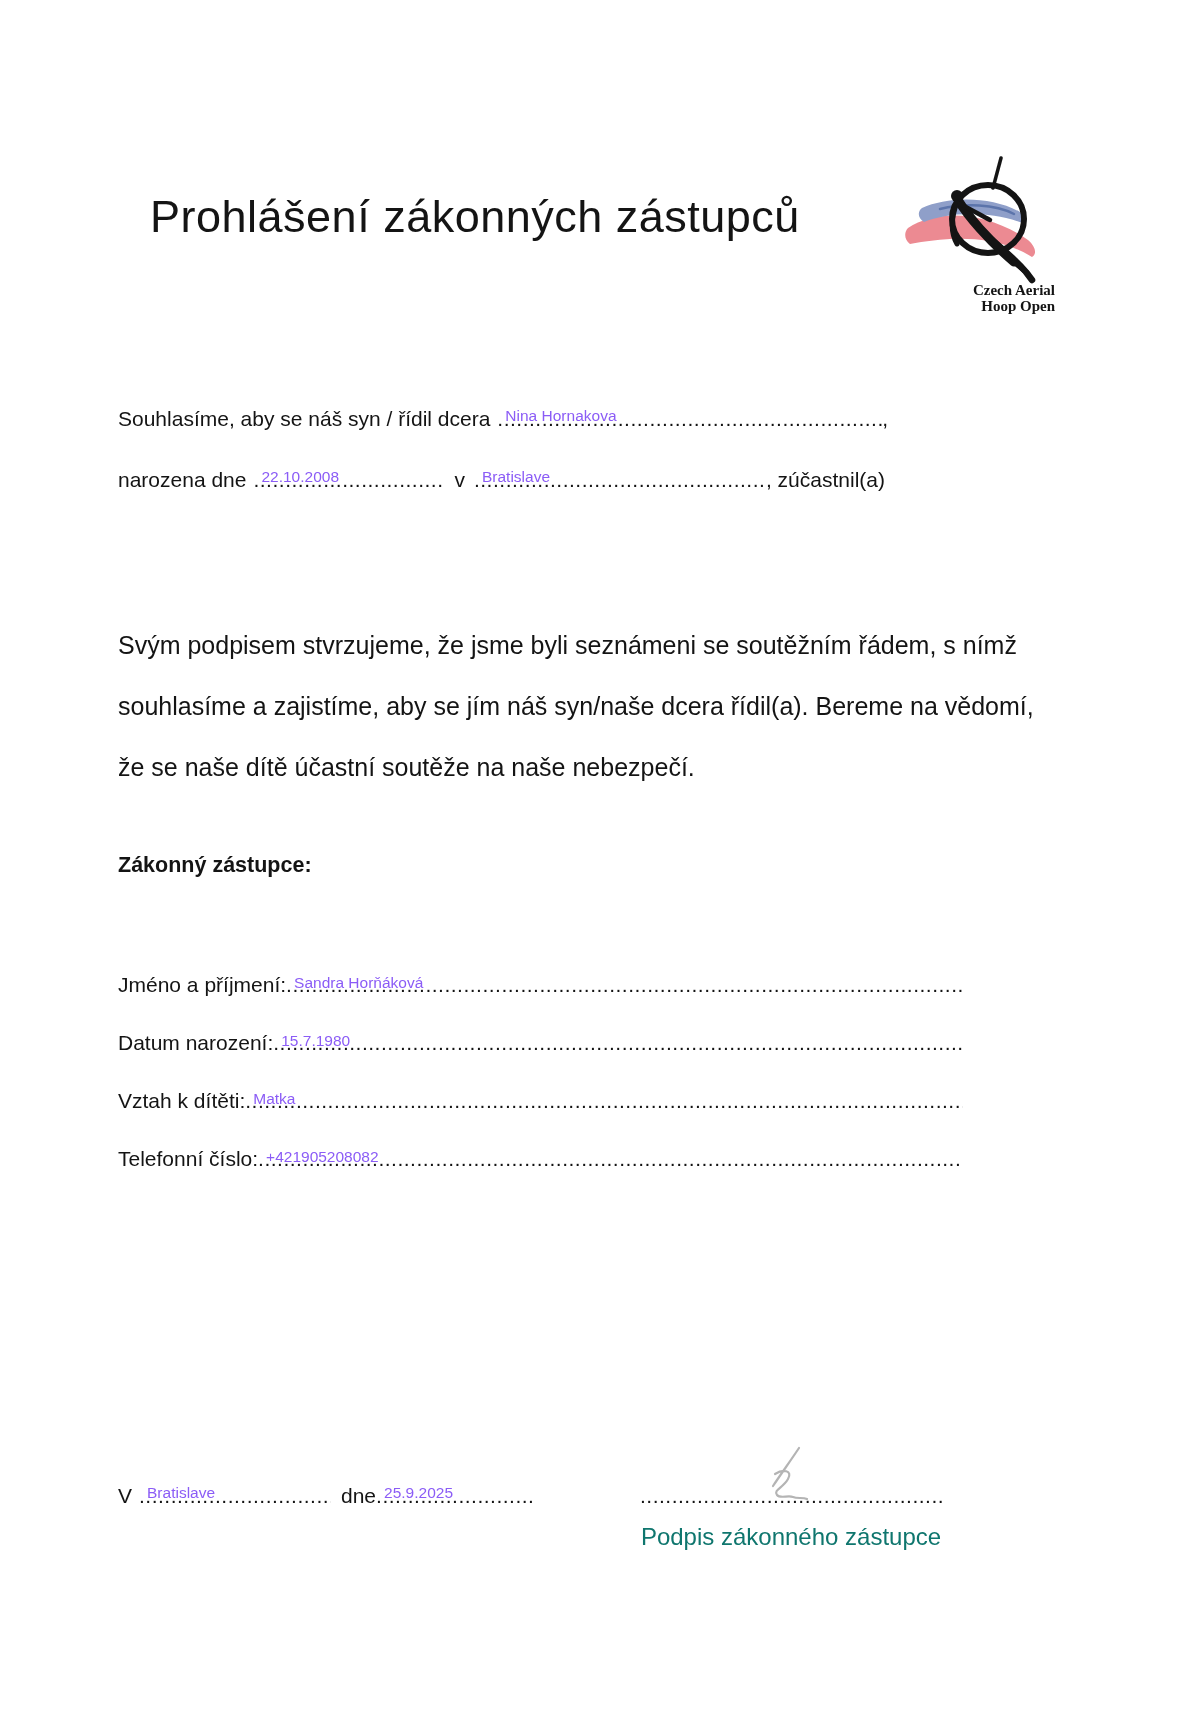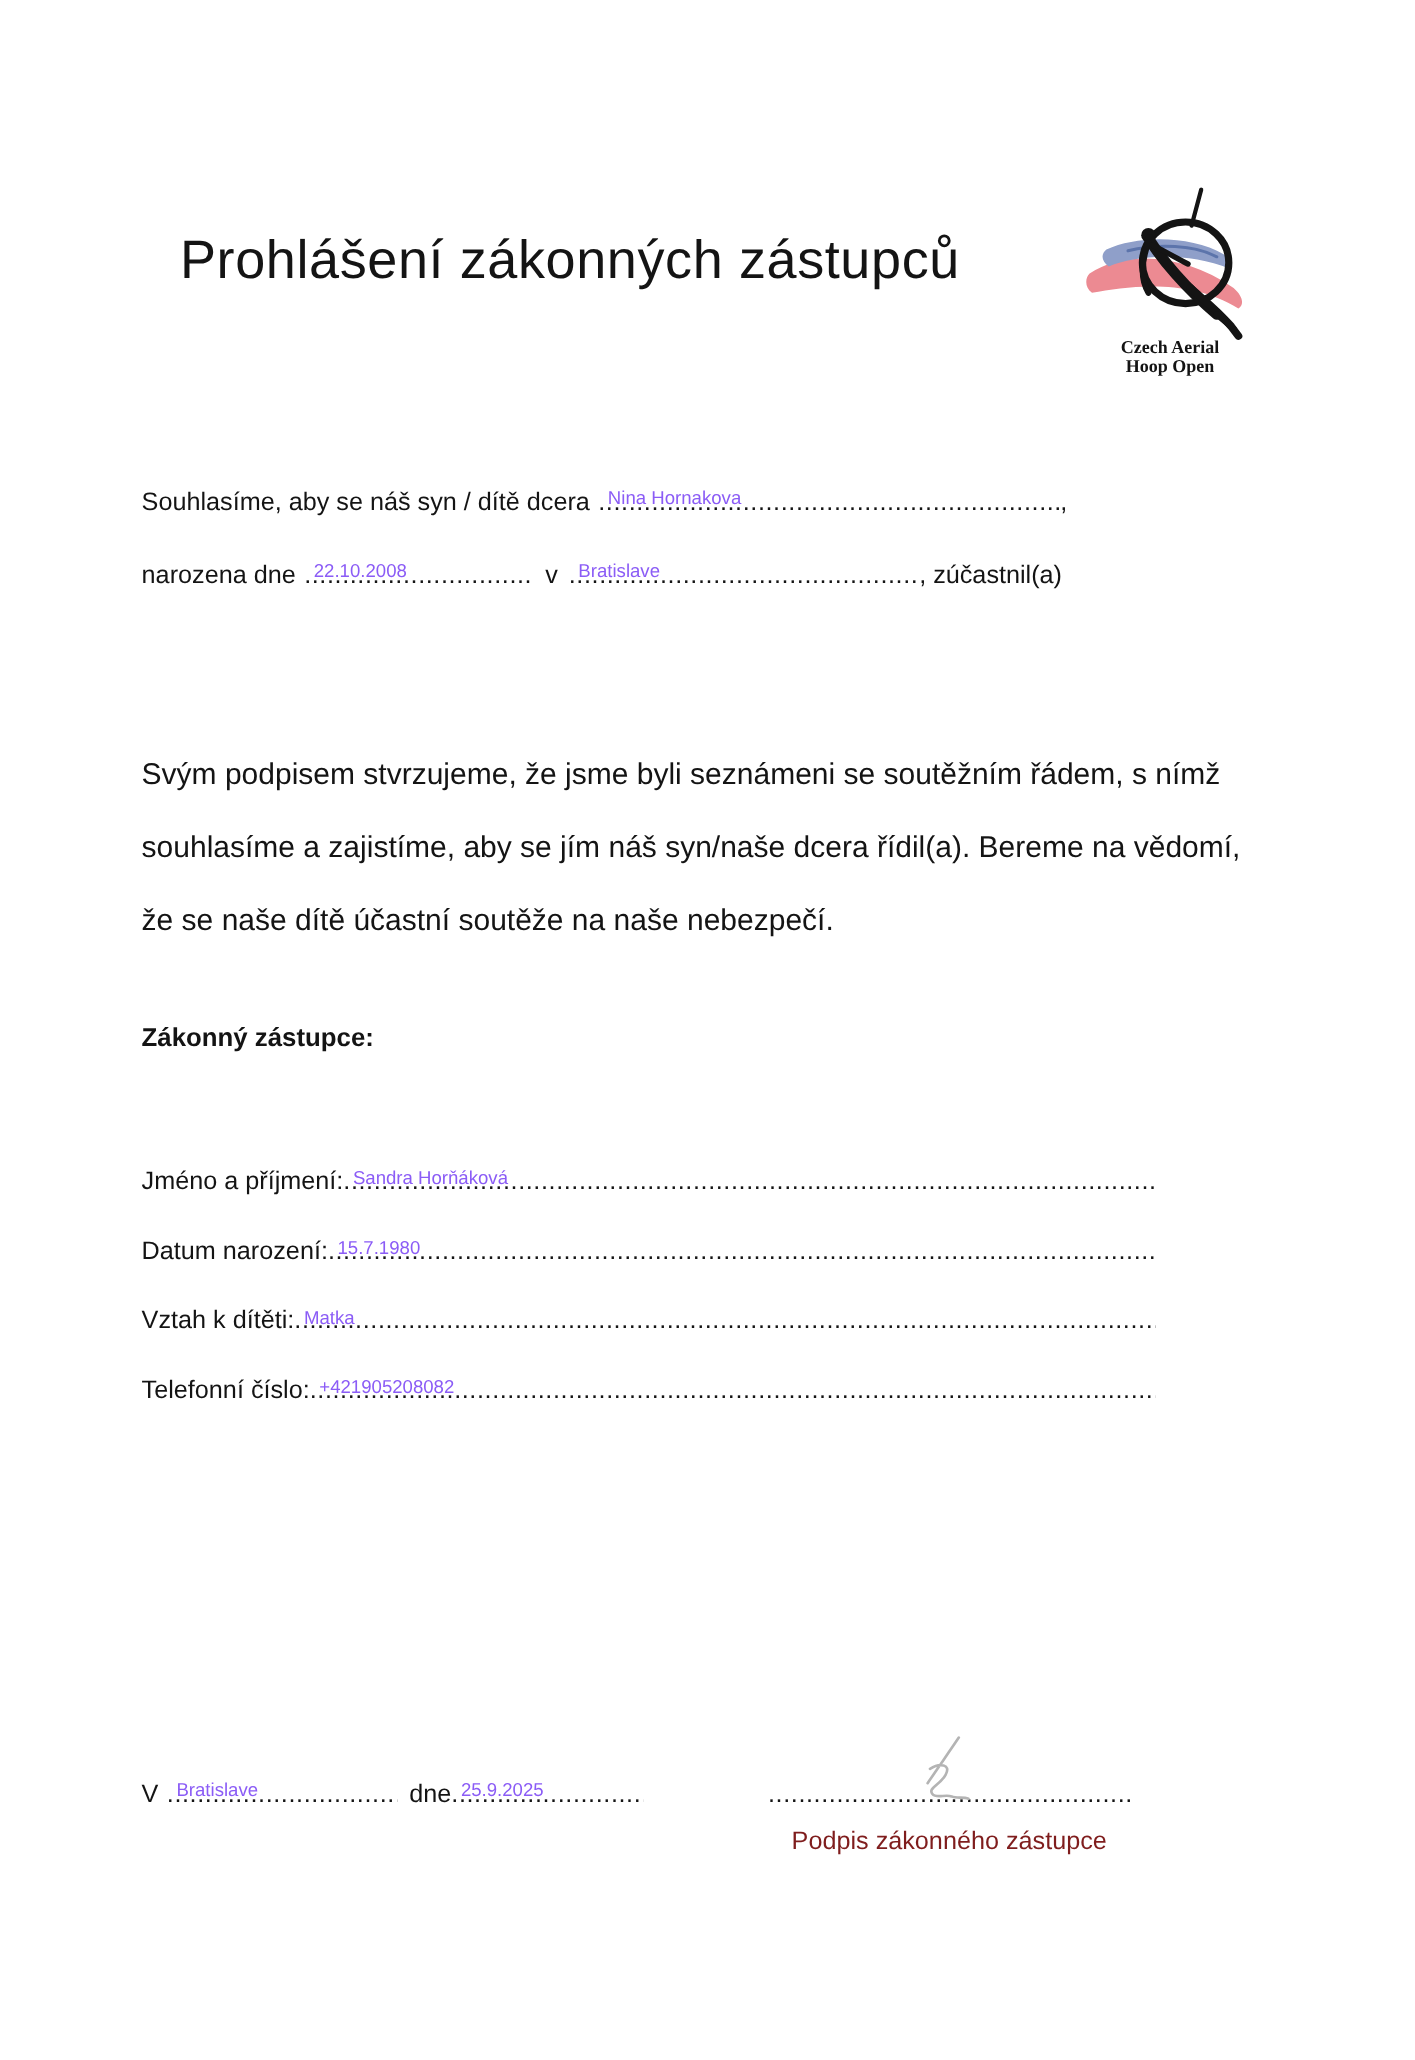--- a/index.html
+++ b/index.html
@@ -11,21 +11,21 @@
   .title {
     position:absolute; left:150px; top:192px;
     font-size:45px; line-height:50px; letter-spacing:0.5px; white-space:nowrap;
   }
 
   
   .logo { position:absolute; left:895px; top:156px; width:160px; text-align:center; }
   .logo svg { display:block; margin:0 auto; }
   .logo-text {
     font-family:"Liberation Serif", serif; font-weight:bold;
-    font-size:15px; line-height:16px; margin-top:-4px; letter-spacing:0px;
+    font-size:15px; line-height:16px; margin-top:-4px; letter-spacing:0px;text-align:right;
   }
 
   
   .fill {
     display:inline-block; position:relative; overflow:hidden;
     white-space:nowrap; vertical-align:bottom;
     height:var(--lh); line-height:var(--lh);
   }
   .fill::after {
     content:"..........................................................................................................................................................................";
@@ -55,21 +55,21 @@
     position:absolute; left:118px; top:1478px;
     font-size:21px; line-height:36px; height:36px; white-space:nowrap;
   }
   .footer-left .fill { --lh:36px; --vb:13px; }
   .footer-left .place-fill { margin-left:7px; }
   .footer-left .mid { margin-left:10px; margin-right:0; }
 
   .sig-block { position:absolute; left:640px; top:1476px; width:302px; font-size:21px; }
   .sig-line { display:block; width:302px; --lh:40px; --vb:14px; }
   .sig-scribble { position:absolute; left:115px; top:-32px; z-index:2; }
-  .sig-caption { text-align:center; font-size:21px; margin-top:7px; color:#7f1d1d; }
+  .sig-caption { text-align:center; font-size:24px; margin-top:7px; color:#0f766e; }
 </style>
 </head>
 <body>
 
 <div class="page">
 
   <div class="title">Prohlášení zákonných zástupců</div>
 
   <div class="logo">
     <svg width="150" height="130" viewBox="0 0 150 130">
@@ -91,21 +91,21 @@
       <path d="M114,106 L128,118" stroke="#141414" stroke-width="5" fill="none" stroke-linecap="round"></path>
     </svg>
     <div class="logo-text">
       <div>Czech Aerial</div>
       <div>Hoop Open</div>
     </div>
   </div>
 
   <div class="intro">
     <div class="iline">
-      <span>Souhlasíme, aby se náš syn / dítě dcera</span><span class="fill" style="width:385px"><span class="fill-value">Nina Hornakova</span></span><span>,</span>
+      <span>Souhlasíme, aby se náš syn / řídil dcera</span><span class="fill" style="width:385px"><span class="fill-value">Nina Hornakova</span></span><span>,</span>
     </div>
     <div class="iline">
       <span>narozena dne</span><span class="fill" style="width:192px"><span class="fill-value">22.10.2008</span></span><span class="mid">v</span><span class="fill" style="width:292px"><span class="fill-value">Bratislave</span></span><span>, zúčastnil(a)</span>
     </div>
   </div>
 
   <div class="statement">
     <div class="sline">Svým podpisem stvrzujeme, že jsme byli seznámeni se soutěžním řádem, s nímž</div>
     <div class="sline">souhlasíme a zajistíme, aby se jím náš syn/naše dcera řídil(a). Bereme na vědomí,</div>
     <div class="sline">že se naše dítě účastní soutěže na naše nebezpečí.</div>

